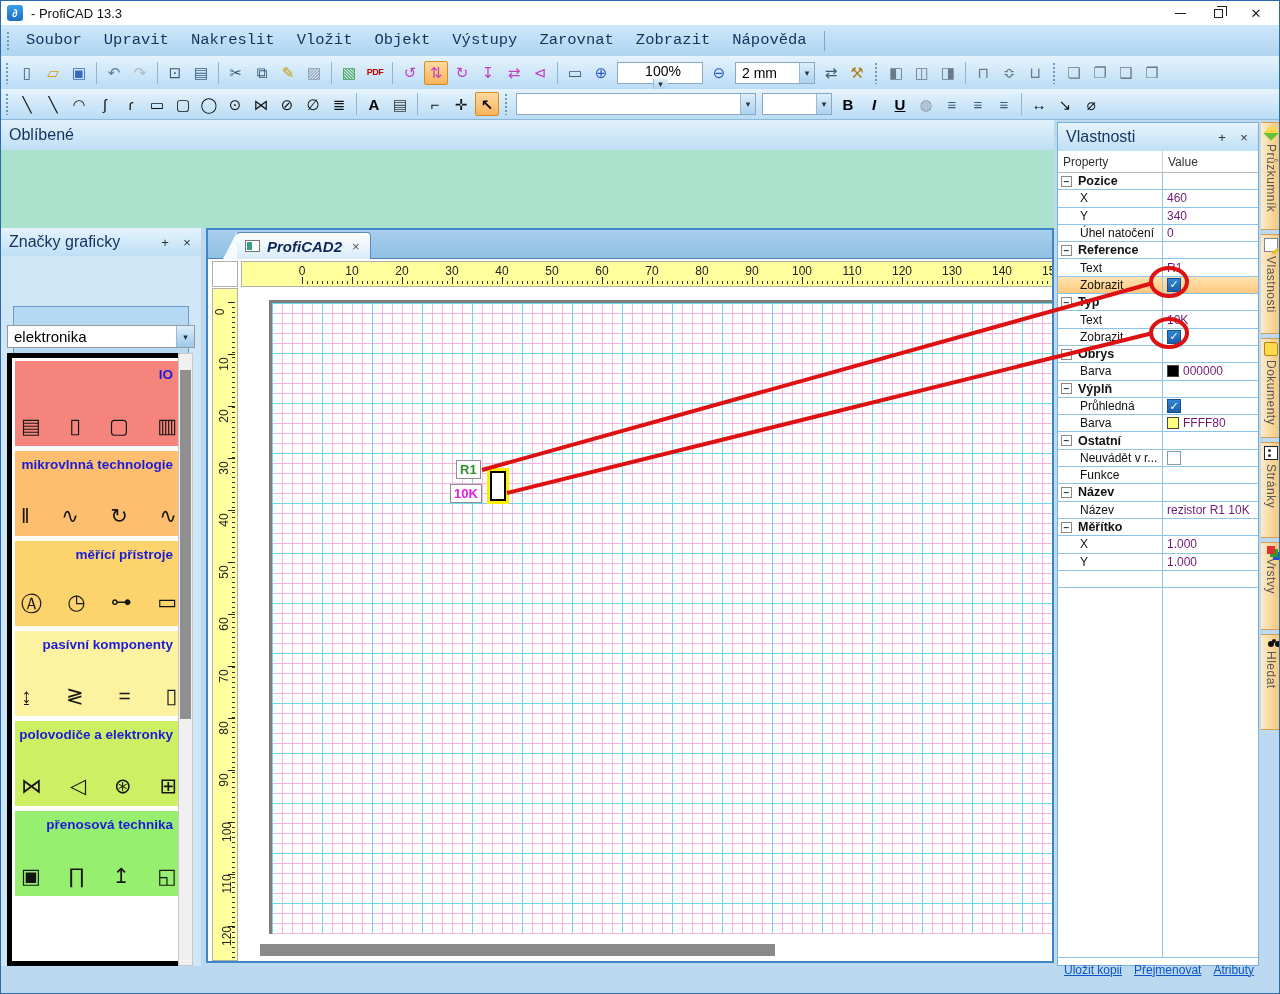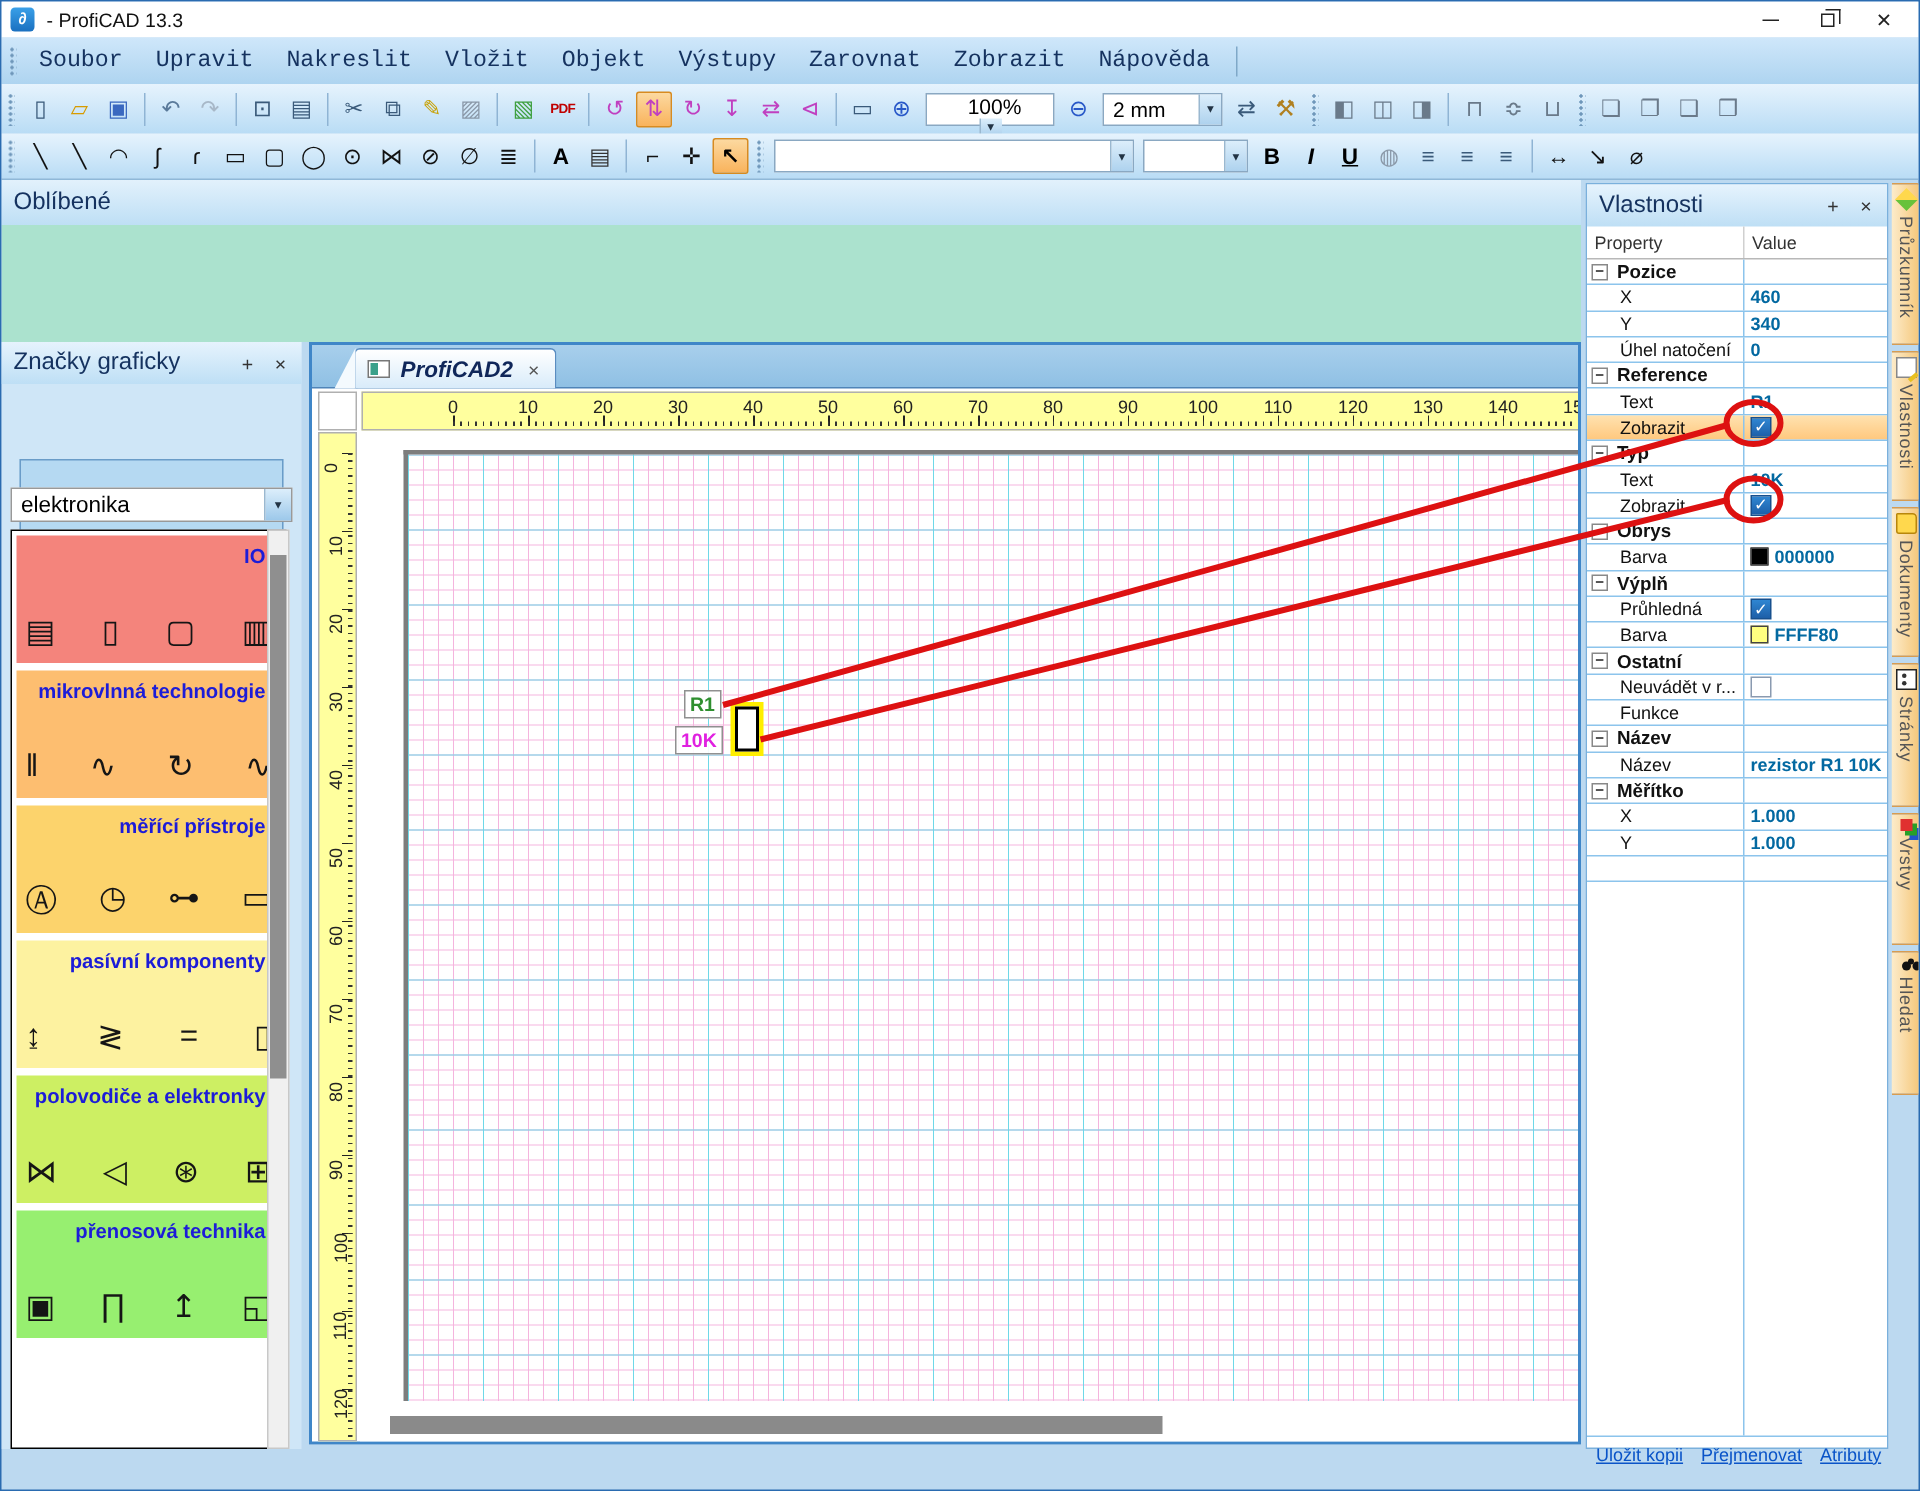--- a/index.html
+++ b/index.html
@@ -65,21 +65,21 @@
   .panel-pin, .panel-x { width:16px; color:#333; font-size:13px; text-align:center; margin-right:6px; }
   #sym-search { position:absolute; left:12px; top:36px; width:176px; height:55px;
     background:#b5d9f2; border:1px solid #6a9cc8; display:flex; align-items:center; justify-content:center;
     font-size:12.5px; color:#000000;margin-top:42px; }
   #sym-combo { position:absolute; left:6px; top:97px; width:188px; height:23px; background:#fff;
     border:1px solid #999; display:flex; align-items:center; }
   #sym-combo-val { flex:1; padding-left:6px; font-size:15px; color:#000; }
   #sym-combo-arrow { width:18px; height:100%; display:flex; align-items:center; justify-content:center;
     font-size:9px; color:#234; background:linear-gradient(#dceefb,#9cc8ea); border-left:1px solid #9ab8d0; }
   #cat-list { position:absolute; left:6px; top:125px; width:184px; height:613px; background:#fff;
-    border:1px solid #000000; overflow:hidden; padding:3px; }
+    border:5px solid #000000; overflow:hidden; padding:3px; }
   .cat { width:100%; height:85px; margin-bottom:5px; position:relative; }
   .cat-title { text-align:right; padding:6px 10px 0 0; font-size:13.5px; font-weight:bold; color:#1c1cd8; }
   .cat-icons { position:absolute; left:6px; right:6px; bottom:8px; display:flex;
     justify-content:space-between; font-size:21px; color:#151515; }
   #sym-scroll { position:absolute; left:177px; top:125px; width:15px; height:613px;
     background:#f0f0f0; border:1px solid #c8c8c8; }
   #sym-thumb { position:absolute; left:1px; top:16px; width:11px; height:349px; background:#8f8f8f; }
 
   
   #canvas { position:absolute; left:205px; top:227px; width:848px; height:735px;
@@ -137,21 +137,21 @@
   #prop-colhead .pc2 { flex:1; padding-left:5px; font-size:12px; color:#333; border-left:1px solid #d0d0d0; height:100%; display:flex; align-items:center; }
   .prow { display:flex; height:17.3px; border-bottom:1px solid #8cc4ec; align-items:stretch; }
   .plab { width:104px; display:flex; align-items:center; font-size:12px; color:#111; overflow:hidden; white-space:nowrap; }
   .pind { padding-left:22px; }
   .pgroup .plab { font-weight:bold; font-size:12.5px; }
   .pminus { width:11px; height:11px; border:1px solid #888; background:#fff; font-size:10px; line-height:9px;
     text-align:center; color:#333; margin:0 6px 0 3px; flex:none; }
   .pval { flex:1; border-left:1px solid #8cc4ec; display:flex; align-items:center; padding-left:4px; gap:4px; overflow:hidden; }
   .pgroup .pval { border-left:1px solid #8cc4ec; }
   .phl { background:linear-gradient(#ffe2b0,#ffc87e); }
-  .pvt { font-size:12px; color:#0369a1; white-space:nowrap;font-weight:bold; }
+  .pvt { font-size:12px; color:#701a75; white-space:nowrap; }
   .pchk { width:14px; height:14px; display:flex; align-items:center; justify-content:center; flex:none; }
   .pchk.on { background:linear-gradient(#2f86d2,#1d5fa8); border:1px solid #17508e; color:#fff; font-size:11px; }
   .pchk.off { background:#fff; border:1px solid #8a9ab0; }
   .psw { width:12px; height:12px; border:1px solid #444; flex:none; }
   #prop-filler { height:369px; position:relative; }
   #prop-filler:before { content:""; position:absolute; left:104px; top:0; bottom:0; width:1px; background:#8cc4ec; }
   #prop-links { height:24px; border-top:1px solid #8cc4ec; display:flex; align-items:center; gap:12px; padding-left:6px; }
   .plink { font-size:12px; color:#0a54c8; text-decoration:underline; }
 
   

